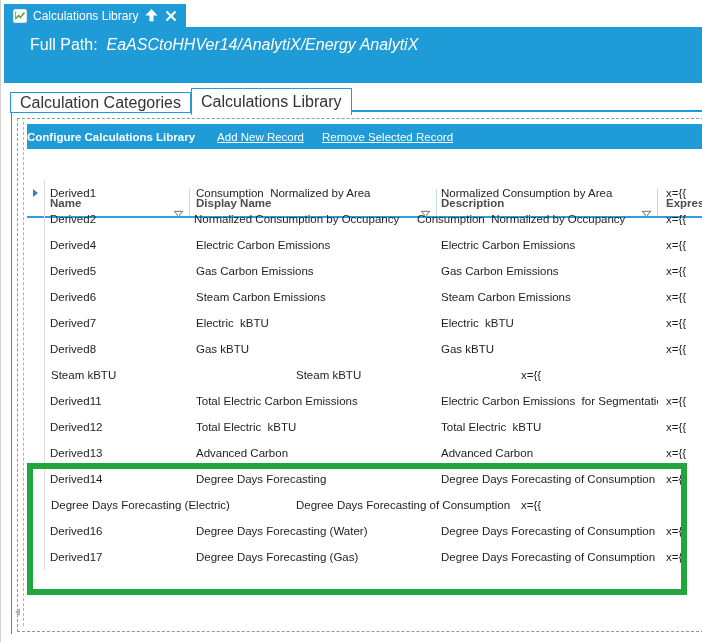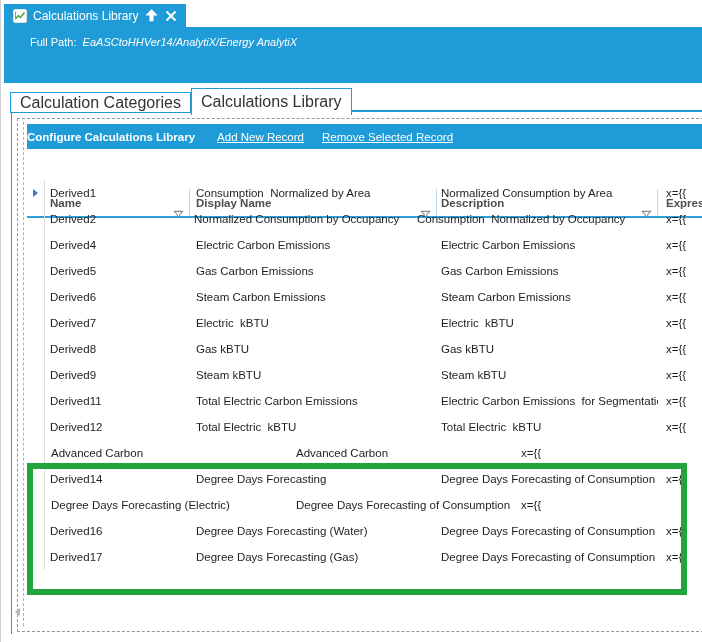--- a/index.html
+++ b/index.html
@@ -16,21 +16,21 @@
     position:absolute;left:4px;top:4px;height:23px;
     background:#1F9BD7;color:#fff;display:inline-flex;align-items:center;
     gap:6px;padding:0 9px;font-size:12px;white-space:nowrap;
   }
   .doc-tab .chart-icon{display:inline-flex;}
   .doc-tab .tab-btn{display:inline-flex;align-items:center;cursor:pointer;}
 
   
   .banner{
     position:absolute;left:4px;top:27px;width:698px;height:56px;
-    background:#1F9BD7;color:#fff;font-size:11px;
+    background:#1F9BD7;color:#fff;font-size:16px;
   }
   .banner .line1{position:absolute;left:26px;top:9px;white-space:pre;}
   .banner .line1 i{font-style:italic;}
   .banner .line2{position:absolute;left:28px;top:34px;white-space:pre;}
 
   
   .tabstrip{position:absolute;left:10px;top:88px;height:27px;display:flex;align-items:flex-end;z-index:4;}
   .tab{
     background:#fff;border:1px solid #1F9BD7;color:#333;
     font-size:16px;display:flex;align-items:center;padding:0 9px;
@@ -235,21 +235,20 @@
     <div class="cell c-name">Derived8</div>
     <div class="cell c-display">Gas kBTU</div>
     <div class="cell c-desc">Gas kBTU</div>
     <div class="cell c-expr">x={{</div>
   </div>
 
   <div class="grid-row">
     <div class="cell c-ind">
       
     </div>
-    <div class="cell c-name">Derived9</div>
     <div class="cell c-display">Steam kBTU</div>
     <div class="cell c-desc">Steam kBTU</div>
     <div class="cell c-expr">x={{</div>
   </div>
 
   <div class="grid-row">
     <div class="cell c-ind">
       
     </div>
     <div class="cell c-name">Derived11</div>
@@ -265,20 +264,21 @@
     <div class="cell c-name">Derived12</div>
     <div class="cell c-display">Total Electric  kBTU</div>
     <div class="cell c-desc">Total Electric  kBTU</div>
     <div class="cell c-expr">x={{</div>
   </div>
 
   <div class="grid-row">
     <div class="cell c-ind">
       
     </div>
+    <div class="cell c-name">Derived13</div>
     <div class="cell c-display">Advanced Carbon</div>
     <div class="cell c-desc">Advanced Carbon</div>
     <div class="cell c-expr">x={{</div>
   </div>
 
   <div class="grid-row">
     <div class="cell c-ind">
       
     </div>
     <div class="cell c-name">Derived14</div>

